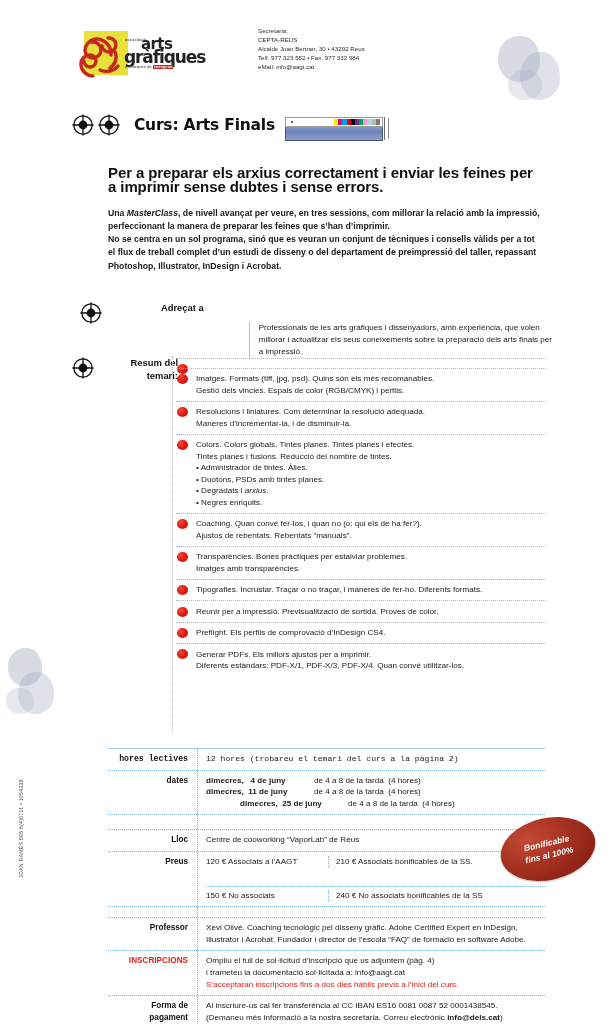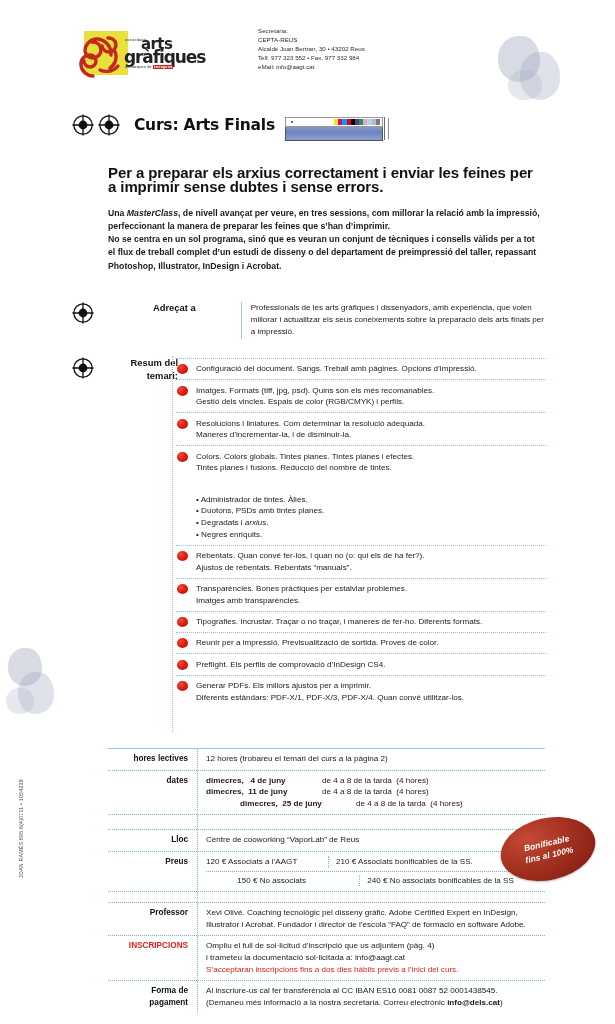--- a/index.html
+++ b/index.html
@@ -56,51 +56,51 @@
   .intro{position:absolute;left:108px;top:166px;width:436px;}
   .intro-lead{font-size:15px;font-weight:700;line-height:14.4px;letter-spacing:-.1px;color:#111;}
   .intro-body{margin-top:12px;font-size:8.7px;font-weight:700;line-height:13.2px;color:#1a1a1a;}
   .intro-body i{font-weight:700;}
 
   
   .srow{position:absolute;display:flex;}
   .sicon{width:26px;}
   .slabel{width:80px;text-align:right;font-size:9.4px;font-weight:700;line-height:12.6px;
           color:#111;padding-right:9px;}
-  .scontent{border-left:1px solid #9fc5e8;padding-left:9px;}
+  .scontent{border-left:1px solid #9fc5e8;padding-left:9px;margin-top:20px;}
 
   .body-txt{font-size:8.1px;line-height:12.2px;color:#1a1a1a;}
 
   
   .temari{position:absolute;left:176px;top:358px;width:370px;}
   .titem{position:relative;padding:4.4px 0 4.4px 20px;border-top:1px dotted #8fc0e6;}
   .titem:first-child{border-top:1px dotted #8fc0e6;}
   .tdot{position:absolute;left:1px;top:5.2px;width:11px;height:10px;border-radius:50%;
         background:radial-gradient(circle at 35% 32%,#f04a3c 0%,#e01b10 48%,#b4110a 100%);}
   .tline{font-size:8.1px;line-height:11.6px;color:#1a1a1a;}
-  .sublist{margin-top:20px;font-size:8.1px;line-height:11.6px;}
+  .sublist{margin-top:0;font-size:8.1px;line-height:11.6px;}
   .sublist div{white-space:pre;}
   .sublist i{font-style:italic;}
   .temari-left-rule{position:absolute;left:172px;top:356px;width:0;height:376px;
      border-left:1px dotted #8fc0e6;}
 
   
   .tbl{position:absolute;left:108px;top:748px;width:437px;font-size:8.1px;}
   .trow{display:flex;border-top:1px dotted #7fb6e0;}
-  .trow.solid{border-top:1px solid #9fc5e8;}
+  .trow.solid{border-top:1px solid #9fc5e8;font-family:Liberation Mono, monospace;}
   .tlab{width:80px;flex:0 0 80px;text-align:right;padding:4px 9px 5px 0;
         font-weight:700;font-size:8.2px;line-height:11.4px;color:#111;}
   .tval{flex:1;border-left:1px dotted #7fb6e0;padding:4px 0 5px 8px;line-height:11.6px;color:#1a1a1a;}
   .tlab.red{color:#e0201b;}
   .red-txt{color:#e0201b;}
-  .dates-grid div{white-space:pre;gap:8px;}
+  .dates-grid div{white-space:pre;}
   .dates-grid b{font-weight:700;}
   .preus-row{display:flex;}
   .preus-row > div:first-child{width:122px;flex:0 0 122px;}
-  .preus-sep{border-top:1px dotted #7fb6e0;margin-top:3px;padding-top:3px;justify-content:center;}
+  .preus-sep{border-top:1px dotted #7fb6e0;margin-top:18px;padding-top:3px;}
   .preus-line2{display:flex;}
   .preus-line2 > div:first-child{width:122px;flex:0 0 122px;}
   .vbar{border-left:1px dotted #7fb6e0;padding-left:7px;}
 
   
   .badge{position:absolute;left:500px;top:818px;width:96px;height:62px;
     transform:rotate(-13deg);}
   .badge-oval{position:absolute;inset:0;border-radius:50%;
     background:radial-gradient(ellipse at 32% 28%,#c34a35 0%,#a63221 42%,#8c2217 78%,#6f180f 100%);
     box-shadow:0 1px 2px rgba(0,0,0,.25);}
@@ -200,21 +200,21 @@
   <div class="intro">
     <div class="intro-lead">Per  a preparar els arxius correctament i enviar les feines per a imprimir sense dubtes i sense errors.</div>
     <div class="intro-body">
       <div>
         <span>Una </span><i>MasterClass</i><span>, de nivell avançat per veure, en tres sessions, com millorar la relació amb la impressió, perfeccionant la manera de preparar les feines que s’han d’imprimir.</span>
       </div>
       <div>No se centra en un sol programa, sinó que es veuran un conjunt de tècniques i consells vàlids per a tot el flux de treball complet d’un estudi de disseny o del departament de preimpressió del taller, repassant Photoshop, Illustrator, InDesign i Acrobat.</div>
     </div>
   </div>
 
-  <div class="srow" style="left:72px;top:302px;width:474px;gap:36px;">
+  <div class="srow" style="left:80px;top:302px;width:474px;gap:36px;">
     <div class="sicon">
       <svg width="22" height="22" viewBox="0 0 22 22">
         <circle cx="11" cy="11" r="9.2" fill="none" stroke="#111" stroke-width="1.3"></circle>
         <circle cx="11" cy="11" r="4.4" fill="#111"></circle>
         <path d="M11 0.4 V21.6 M0.4 11 H21.6" stroke="#111" stroke-width="1.3"></path>
       </svg>
     </div>
     <div class="slabel">Adreçat a</div>
     <div class="scontent" style="width:360px;">
       <div class="body-txt">Professionals de les arts gràfiques i dissenyadors, amb experiència, que volen millorar i actualitzar els seus coneixements sobre la preparació dels arts finals per a impressió.</div>
@@ -232,21 +232,20 @@
     <div class="slabel">
       <div>Resum del</div>
       <div>temari:</div>
     </div>
   </div>
   <div class="temari-left-rule"></div>
 
   <div class="temari" id="temari-list">
       <div class="titem">
         <div class="tdot" style="background: radial-gradient(circle at 35% 32%, rgb(240, 74, 60) 0%, rgb(224, 27, 16) 48%, rgb(180, 17, 10) 100%);"></div>
-        <div class="tline">Configuració del document. Sangs. Treball amb pàgines. Opcions d’impressió.</div>
       </div>
       <div class="titem">
         <div class="tdot" style="background: radial-gradient(circle at 35% 32%, rgb(240, 74, 60) 0%, rgb(224, 27, 16) 48%, rgb(180, 17, 10) 100%);"></div>
         <div class="tline">Imatges. Formats (tiff, jpg, psd). Quins són els més recomanables.</div>
         <div class="tline">Gestió dels vincles. Espais de color (RGB/CMYK) i perfils.</div>
       </div>
       <div class="titem">
         <div class="tdot" style="background: radial-gradient(circle at 35% 32%, rgb(240, 74, 60) 0%, rgb(224, 27, 16) 48%, rgb(180, 17, 10) 100%);"></div>
         <div class="tline">Resolucions i liniatures. Com determinar la resolució adequada.</div>
         <div class="tline">Maneres d’incrementar-la, i de disminuir-la.</div>
@@ -257,21 +256,21 @@
         <div class="tline">Tintes planes i fusions. Reducció del nombre de tintes.</div>
         <div class="sublist">
           <div>• Administrador de tintes. Àlies.</div>
           <div>• Duotons, PSDs amb tintes planes.</div>
           <div>• Degradats i <i>arxius</i>.</div>
           <div>• Negres enriquits.</div>
         </div>
       </div>
       <div class="titem">
         <div class="tdot" style="background: radial-gradient(circle at 35% 32%, rgb(240, 74, 60) 0%, rgb(224, 27, 16) 48%, rgb(180, 17, 10) 100%);"></div>
-        <div class="tline">Rebentats. Quan convé fer-los, i quan no (o: qui els de ha fer?).</div>
+        <div class="tline">Coaching. Quan convé fer-los, i quan no (o: qui els de ha fer?).</div>
         <div class="tline">Ajustos de rebentats. Rebentats “manuals”.</div>
       </div>
       <div class="titem">
         <div class="tdot" style="background: radial-gradient(circle at 35% 32%, rgb(240, 74, 60) 0%, rgb(224, 27, 16) 48%, rgb(180, 17, 10) 100%);"></div>
         <div class="tline">Transparències. Bones pràctiques per estalviar problemes.</div>
         <div class="tline">Imatges amb transparències.</div>
       </div>
       <div class="titem">
         <div class="tdot" style="background: radial-gradient(circle at 35% 32%, rgb(240, 74, 60) 0%, rgb(224, 27, 16) 48%, rgb(180, 17, 10) 100%);"></div>
         <div class="tline">Tipografies. Incrustar. Traçar o no traçar, i maneres de fer-ho. Diferents formats.</div>

